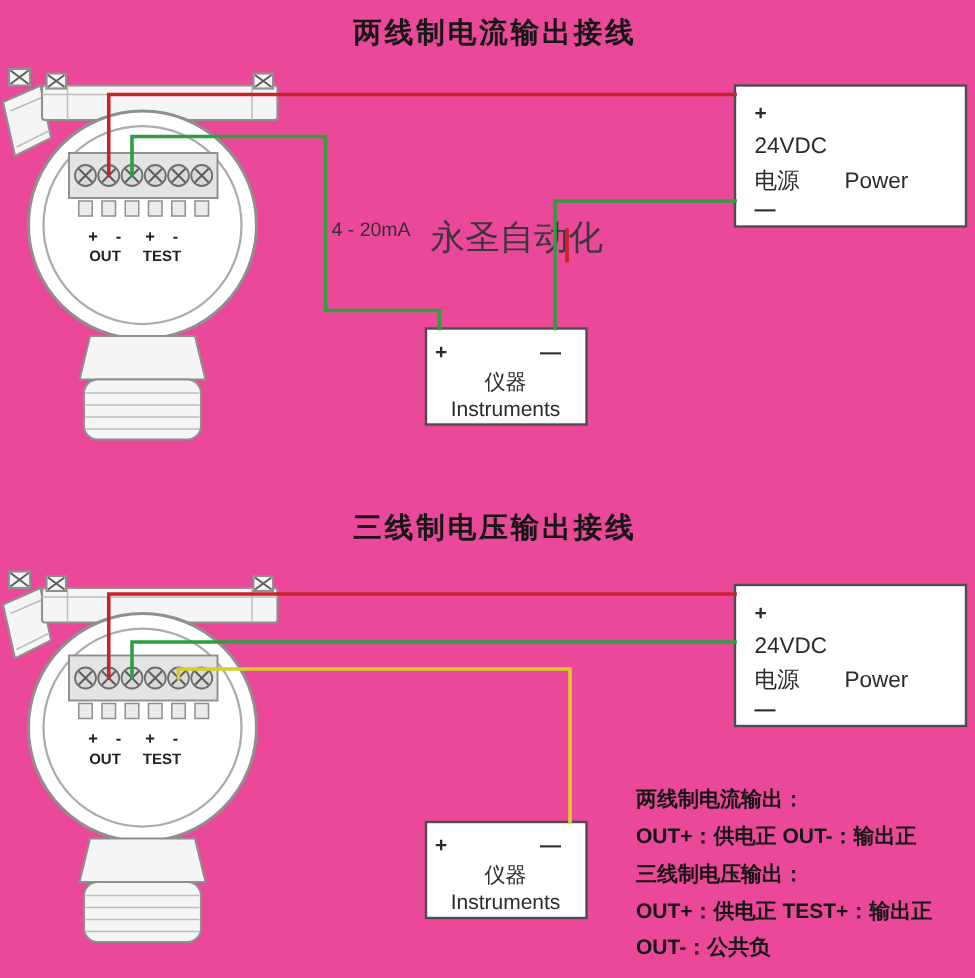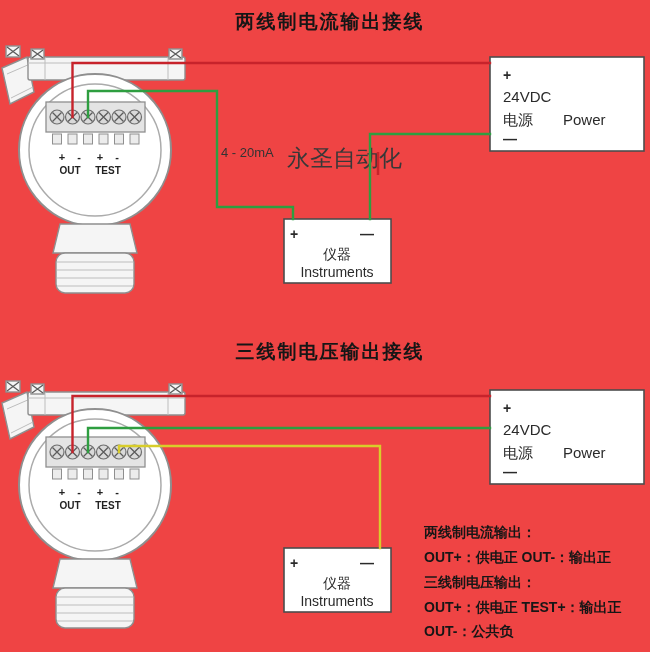--- a/index.html
+++ b/index.html
@@ -1,16 +1,16 @@
 <!DOCTYPE html>
 <html><head>
 <meta charset="utf-8">
 <style>
   html,body{margin:0;padding:0;background:#ffffff}
-  .stage{position:relative;width:650px;height:652px;background:#ef4444;overflow:hidden;
+  .stage{position:relative;width:650px;height:652px;background:#ec4899;overflow:hidden;
          font-family:"Liberation Sans","DejaVu Sans",sans-serif}
   svg{display:block}
   svg text{font-family:"Liberation Sans","DejaVu Sans",sans-serif}
   .t-title{font-size:19px;font-weight:bold;fill:#161616;letter-spacing:2px}
   .t-note{font-size:14px;font-weight:bold;fill:#161616}
   .t-box{font-size:15px;fill:#2a2a2a}
   .t-sign{font-size:14px;font-weight:bold;fill:#2a2a2a}
   .t-inst{font-size:14px;fill:#2a2a2a}
   .t-term{font-size:11px;font-weight:bold;fill:#222}
   .t-term2{font-size:10px;font-weight:bold;fill:#222}

